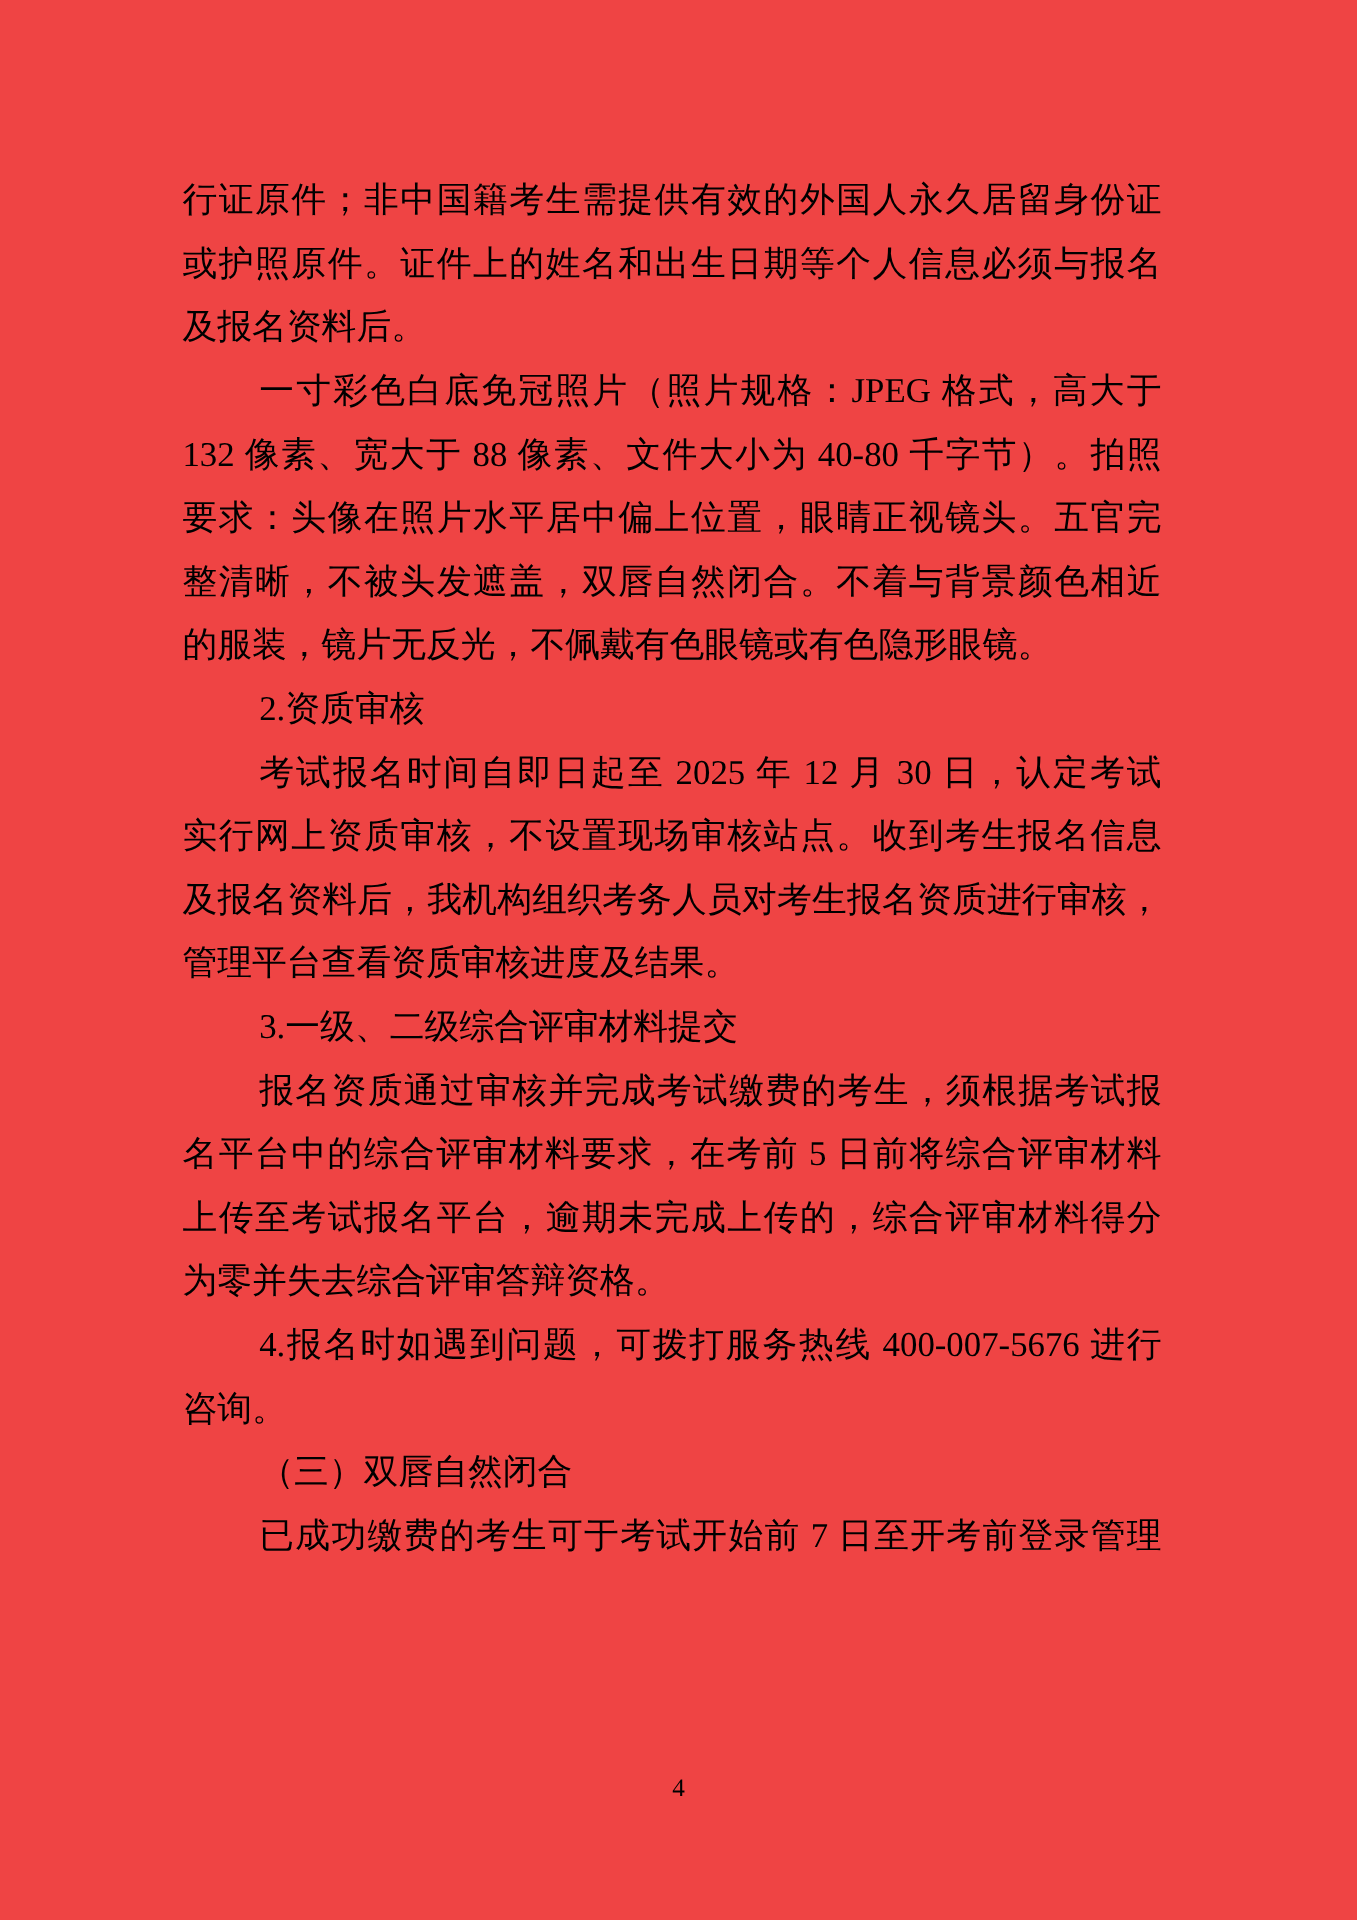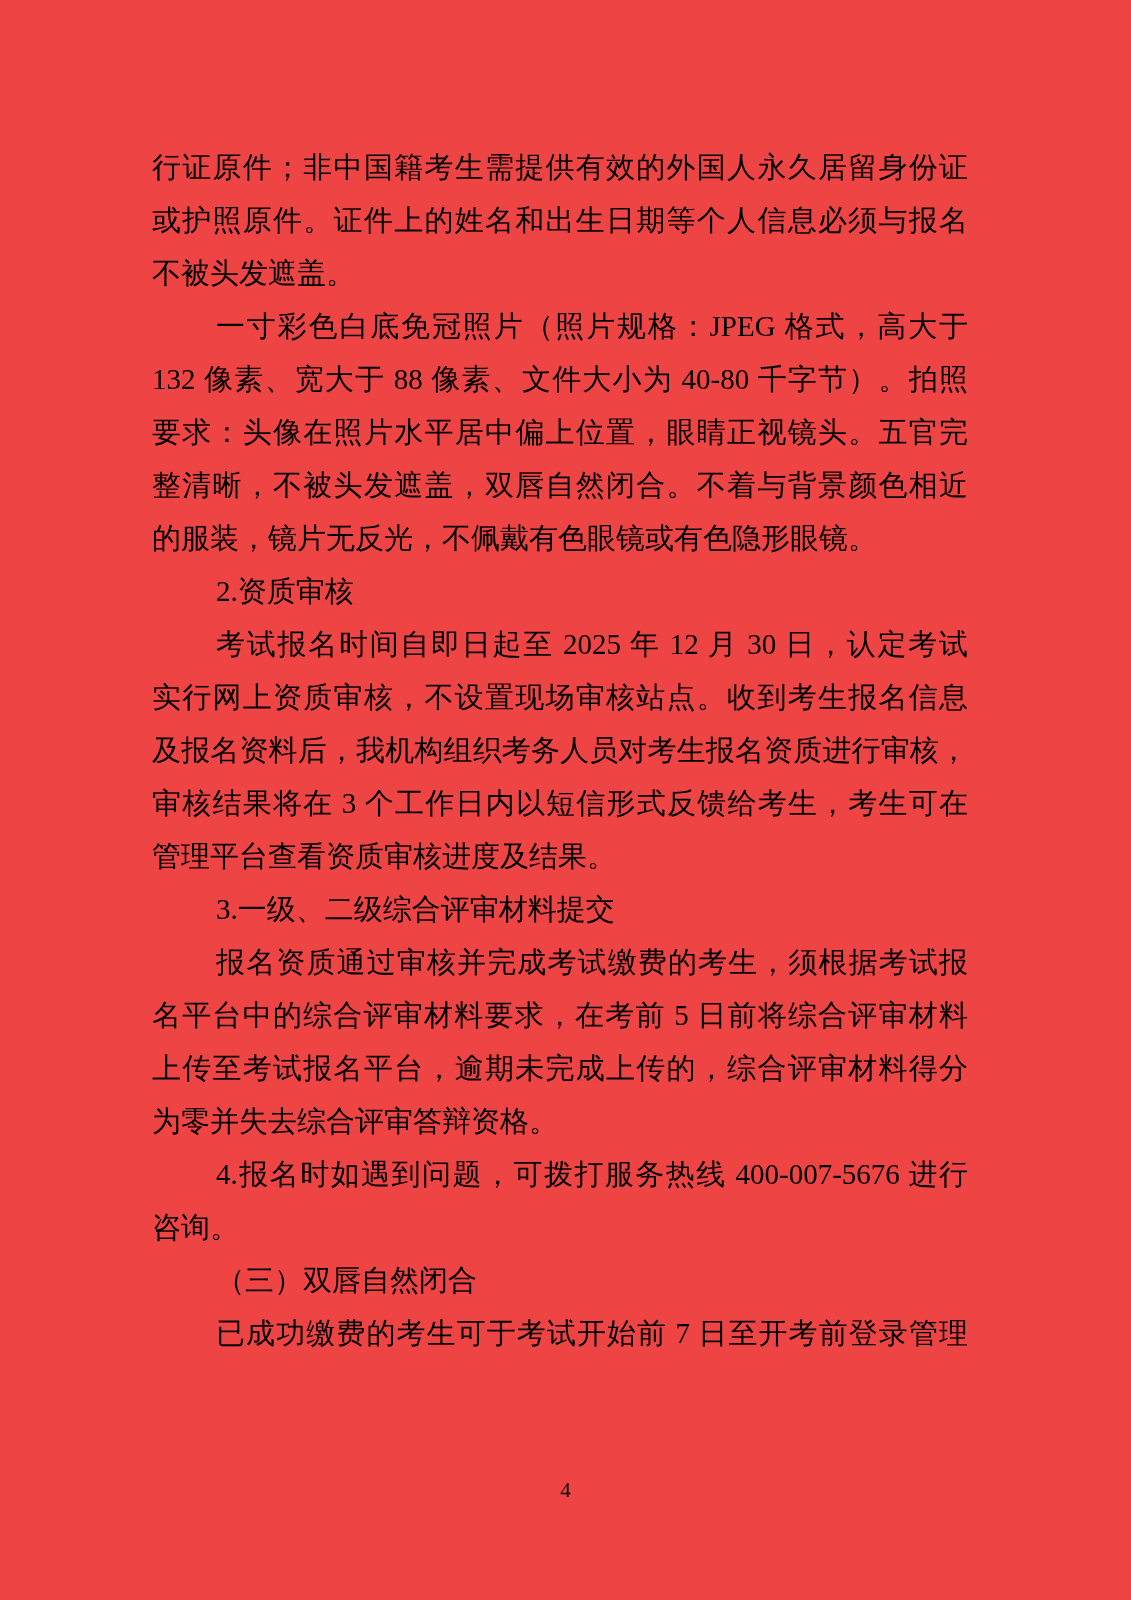--- a/index.html
+++ b/index.html
@@ -59,31 +59,30 @@
     color: #000000;
   }
 </style>
 </head>
 <body>
 
 <div class="page">
   <div class="content">
     <div class="line j">行证原件；非中国籍考生需提供有效的外国人永久居留身份证</div>
     <div class="line j">或护照原件。证件上的姓名和出生日期等个人信息必须与报名</div>
-    <div class="line">不被头发遮盖。</div>
+    <div class="line">及报名资料后。</div>
     <div class="line ind j">一寸彩色白底免冠照片（照片规格：JPEG 格式，高大于</div>
     <div class="line j">132 像素、宽大于 88 像素、文件大小为 40-80 千字节）。拍照</div>
     <div class="line j">要求：头像在照片水平居中偏上位置，眼睛正视镜头。五官完</div>
     <div class="line j">整清晰，不被头发遮盖，双唇自然闭合。不着与背景颜色相近</div>
     <div class="line">的服装，镜片无反光，不佩戴有色眼镜或有色隐形眼镜。</div>
     <div class="line ind">2.资质审核</div>
     <div class="line ind j">考试报名时间自即日起至 2025 年 12 月 30 日，认定考试</div>
     <div class="line j">实行网上资质审核，不设置现场审核站点。收到考生报名信息</div>
     <div class="line j">及报名资料后，我机构组织考务人员对考生报名资质进行审核，</div>
-    <div class="line j">审核结果将在 3 个工作日内以短信形式反馈给考生，考生可在</div>
     <div class="line">管理平台查看资质审核进度及结果。</div>
     <div class="line ind">3.一级、二级综合评审材料提交</div>
     <div class="line ind j">报名资质通过审核并完成考试缴费的考生，须根据考试报</div>
     <div class="line j">名平台中的综合评审材料要求，在考前 5 日前将综合评审材料</div>
     <div class="line j">上传至考试报名平台，逾期未完成上传的，综合评审材料得分</div>
     <div class="line">为零并失去综合评审答辩资格。</div>
     <div class="line ind j">4.报名时如遇到问题，可拨打服务热线 400-007-5676 进行</div>
     <div class="line">咨询。</div>
     <div class="line ind">（三）双唇自然闭合</div>
     <div class="line ind j">已成功缴费的考生可于考试开始前 7 日至开考前登录管理</div>

